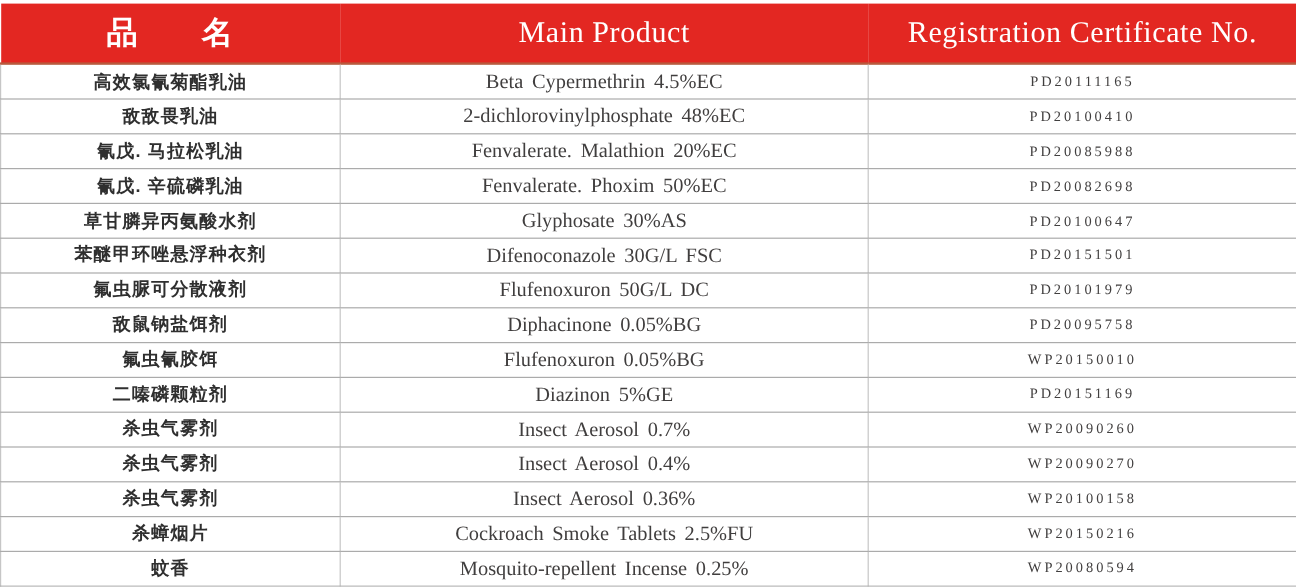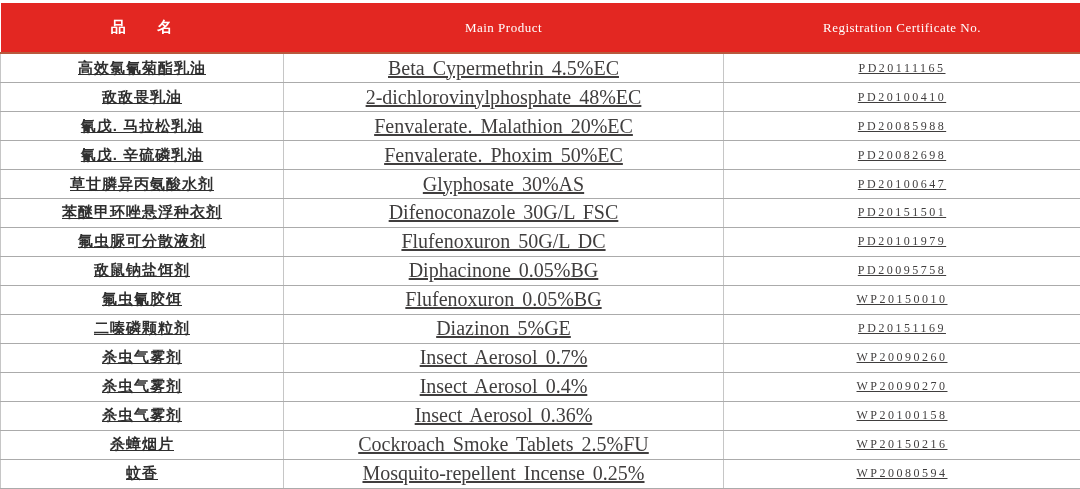--- a/index.html
+++ b/index.html
@@ -31,53 +31,52 @@
     height: 49px;
     border: none;
     border-bottom: 2px solid var(--header-underline);
     vertical-align: middle;
     text-align: center;
     padding: 0;
   }
   th.h-cn {
     font-family: "Liberation Sans", sans-serif;
     font-weight: bold;
-    font-size: 15px;
+    font-size: 26px;
     word-spacing: 1.7em;
     letter-spacing: 1px;
   }
   th.h-en {
     font-family: "Liberation Serif", serif;
     font-weight: normal;
-    font-size: 13px;
+    font-size: 25px;
     letter-spacing: 0.5px;
   }
   tbody td {
     border: 1px solid var(--grid-line);
     border-left: 1px solid var(--grid-line-light);
     border-right: 1px solid var(--grid-line-light);
     text-align: center;
     vertical-align: middle;
     padding: 0;
     height: 24px;
     background: #ffffff;
     overflow: hidden;
     white-space: nowrap;
-    text-decoration: underline;
   }
   td.c-cn {
     font-family: "Liberation Sans", sans-serif;
     font-weight: bold;
     font-size: 15px;
     color: var(--cn-text);
     letter-spacing: 1px;
   }
   td.c-en {
     font-family: "Liberation Serif", serif;
-    font-size: 20px;
+    font-size: 17px;
     color: var(--en-text);
     word-spacing: 3px;
     text-align: center;
   }
   td.c-no {
     font-family: "Liberation Serif", serif;
     font-size: 12px;
     color: var(--en-text);
     letter-spacing: 2.5px;
   }

